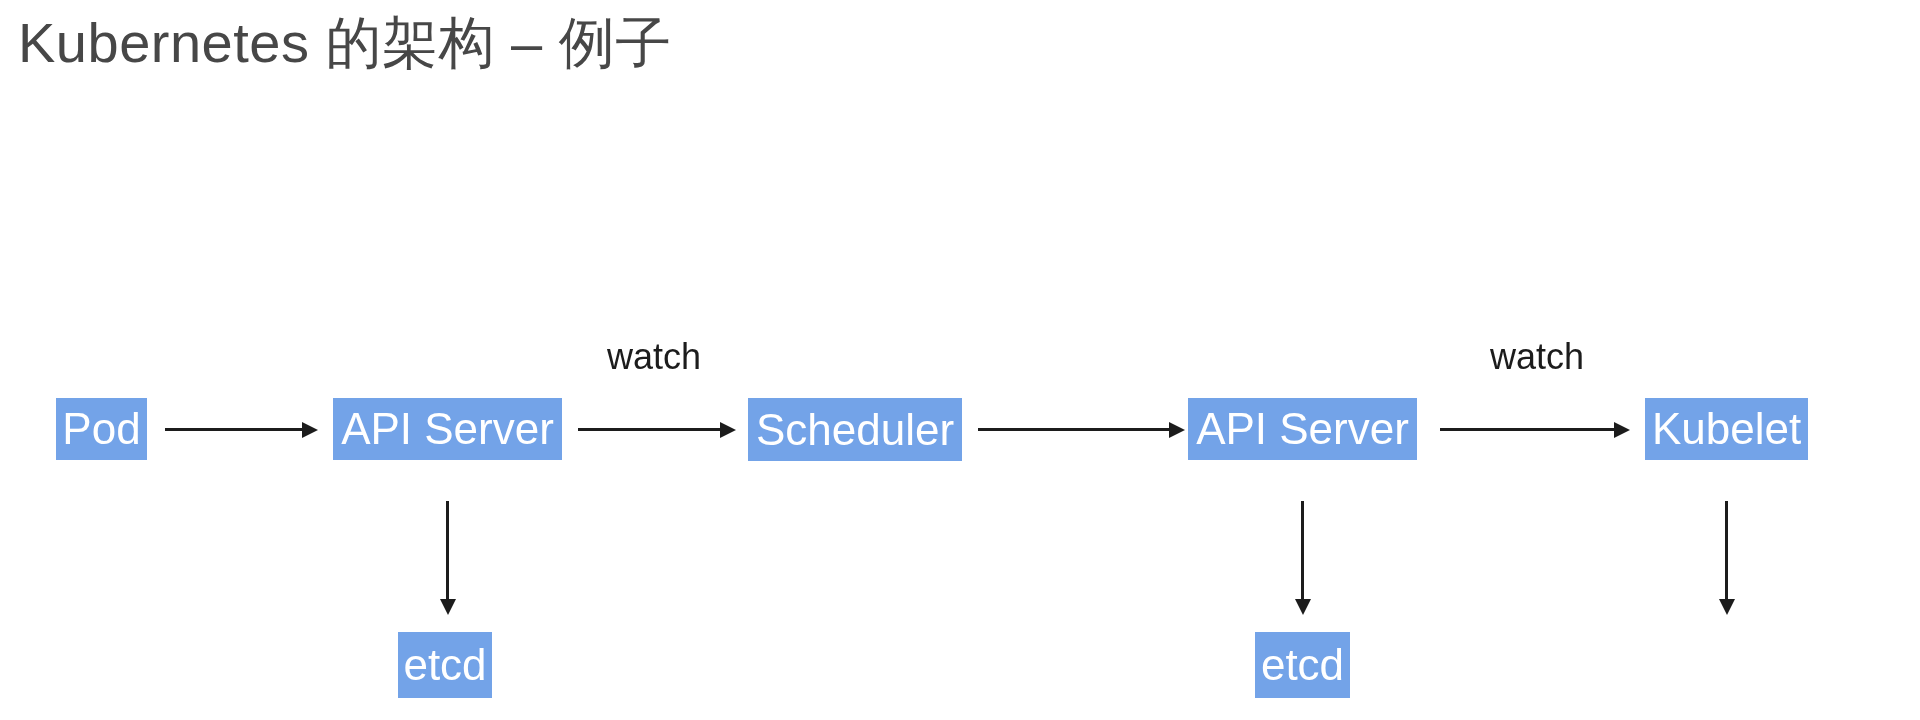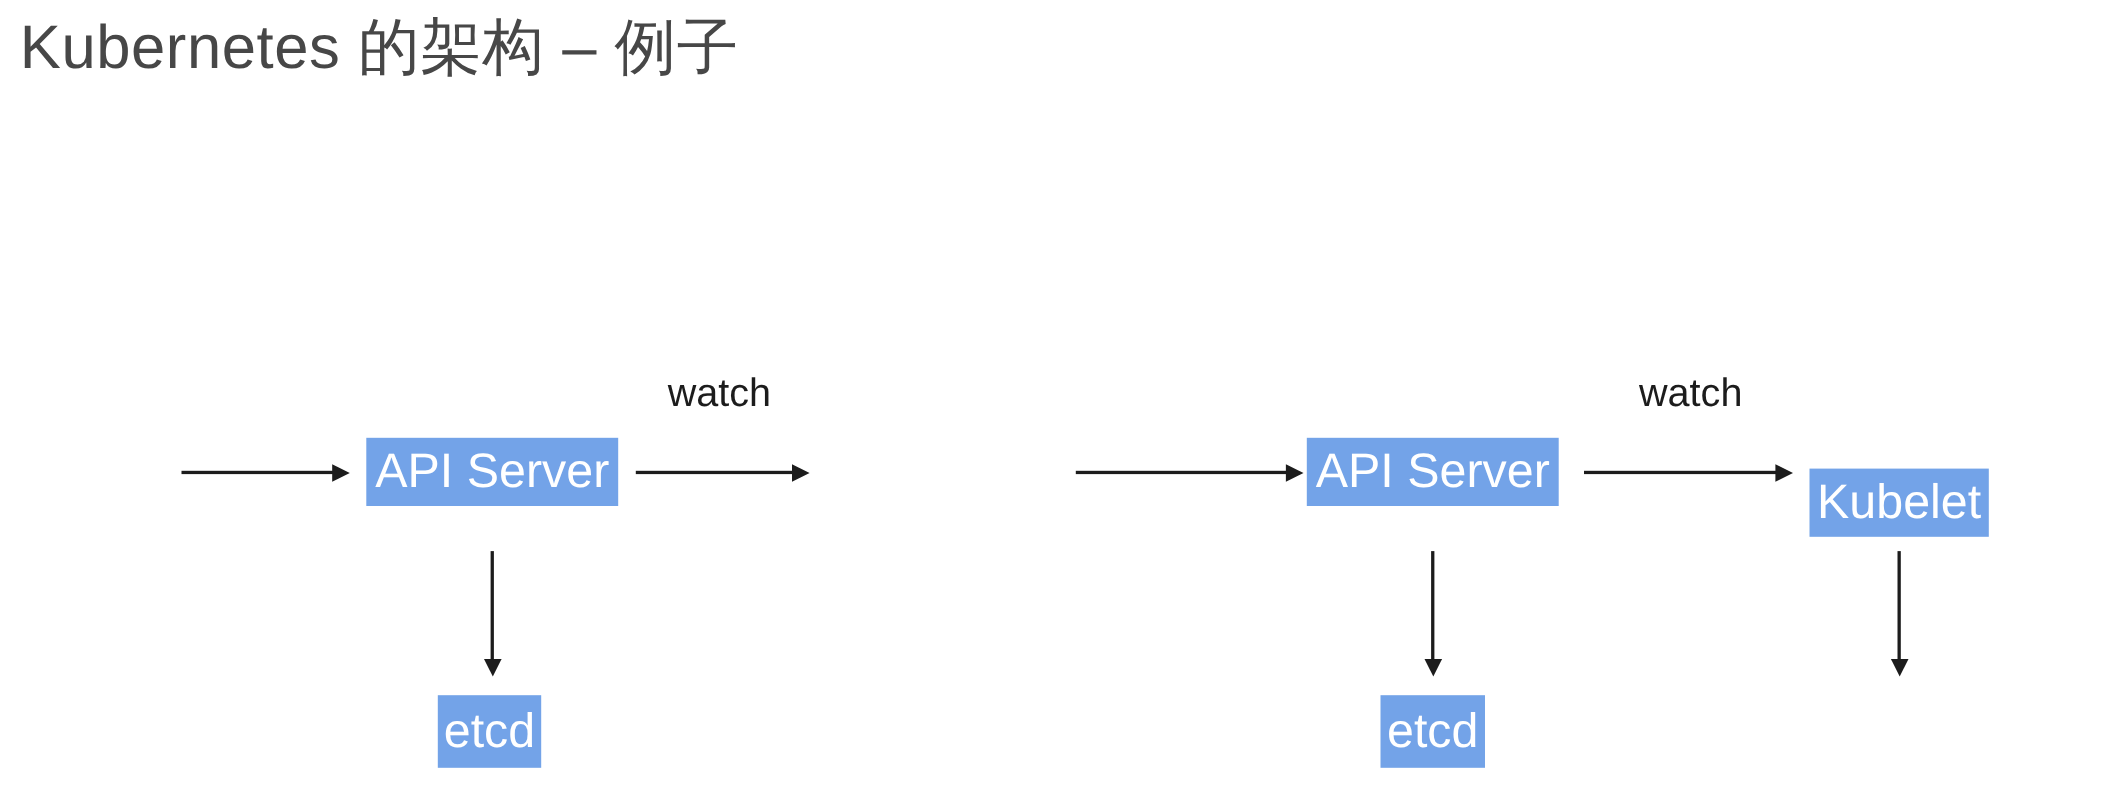--- a/index.html
+++ b/index.html
@@ -76,31 +76,37 @@
     border-right: 8px solid transparent;
   }
 </style>
 </head>
 <body>
 
 <div id="canvas">
 
   <div class="slide-title">Kubernetes 的架构 – 例子</div>
 
+  <div class="node" style="left:56px;  top:398px; width:91px;  height:62px;">
+    <span>Pod</span>
+  </div>
 
   <div class="node" style="left:333px; top:398px; width:229px; height:62px;">
     <span>API Server</span>
   </div>
 
+  <div class="node" style="left:748px; top:398px; width:214px; height:63px;">
+    <span>Scheduler</span>
+  </div>
 
   <div class="node" style="left:1188px; top:398px; width:229px; height:62px;">
     <span>API Server</span>
   </div>
 
-  <div class="node" style="left:1645px; top:398px; width:163px; height:62px;margin-top:28px;">
+  <div class="node" style="left:1645px; top:398px; width:163px; height:62px;">
     <span>Kubelet</span>
   </div>
 
   <div class="node" style="left:398px; top:632px; width:94px; height:66px;">
     <span>etcd</span>
   </div>
 
   <div class="node" style="left:1255px; top:632px; width:95px; height:66px;">
     <span>etcd</span>
   </div>

